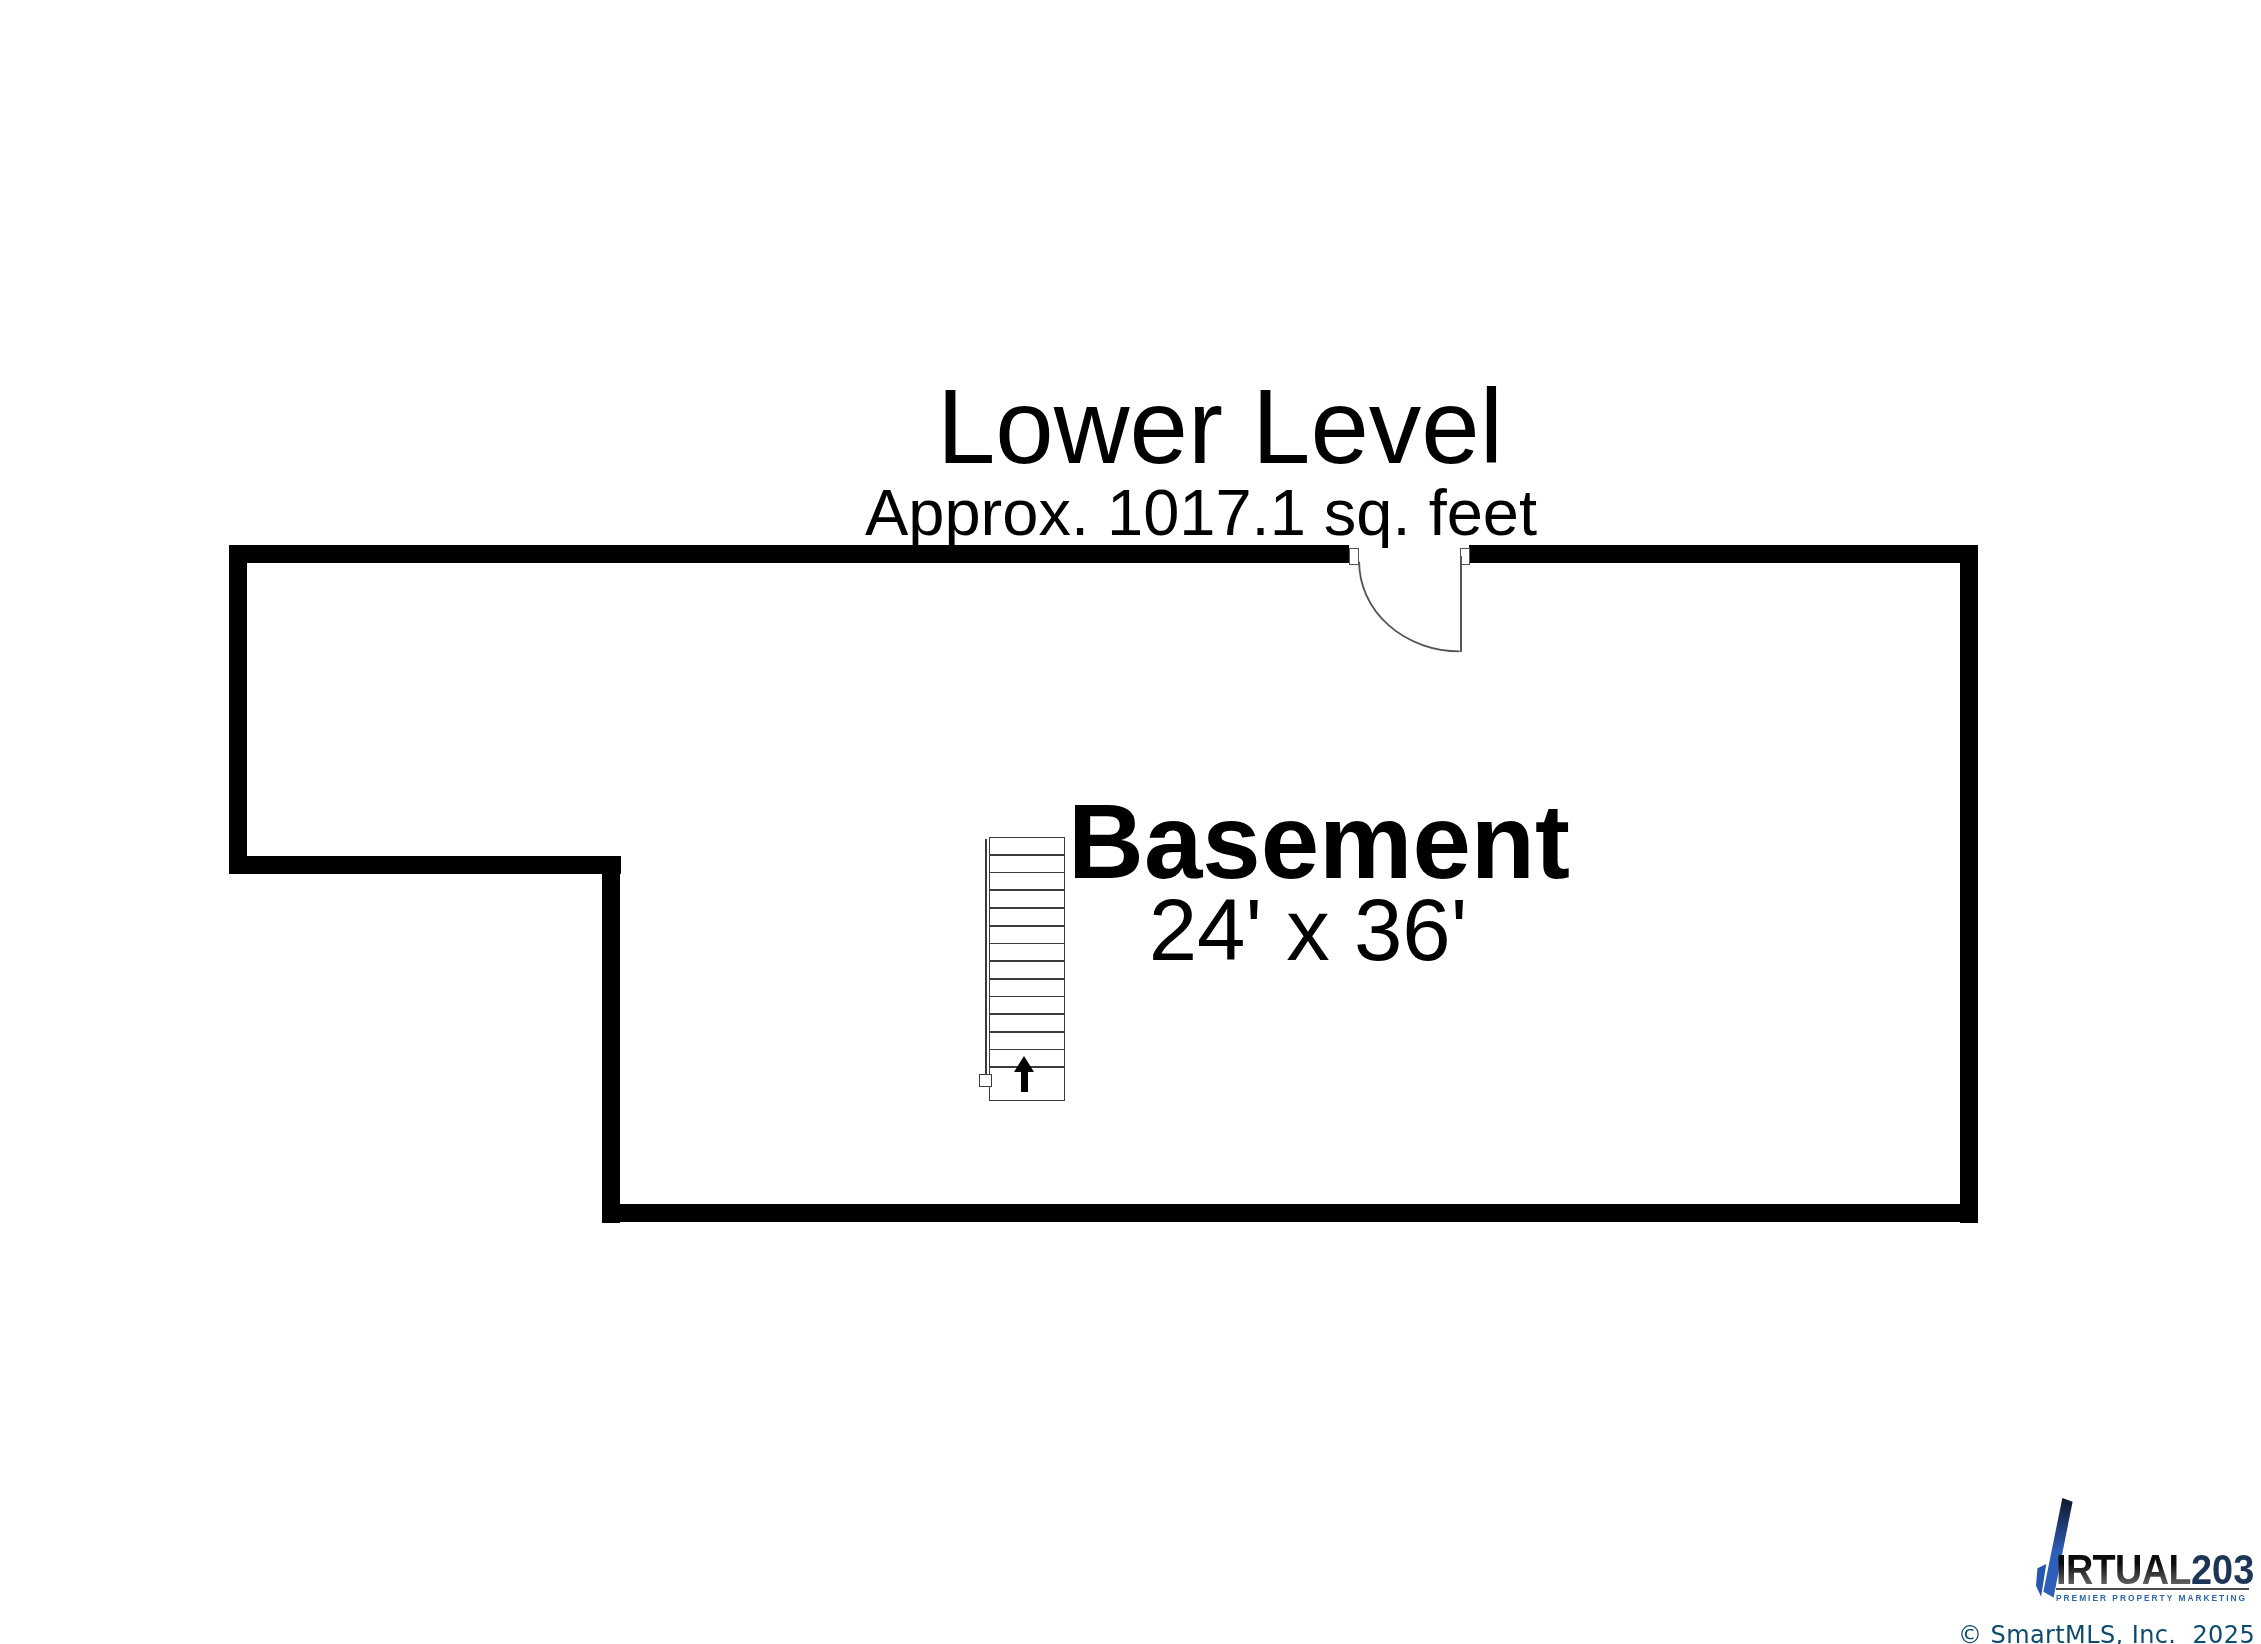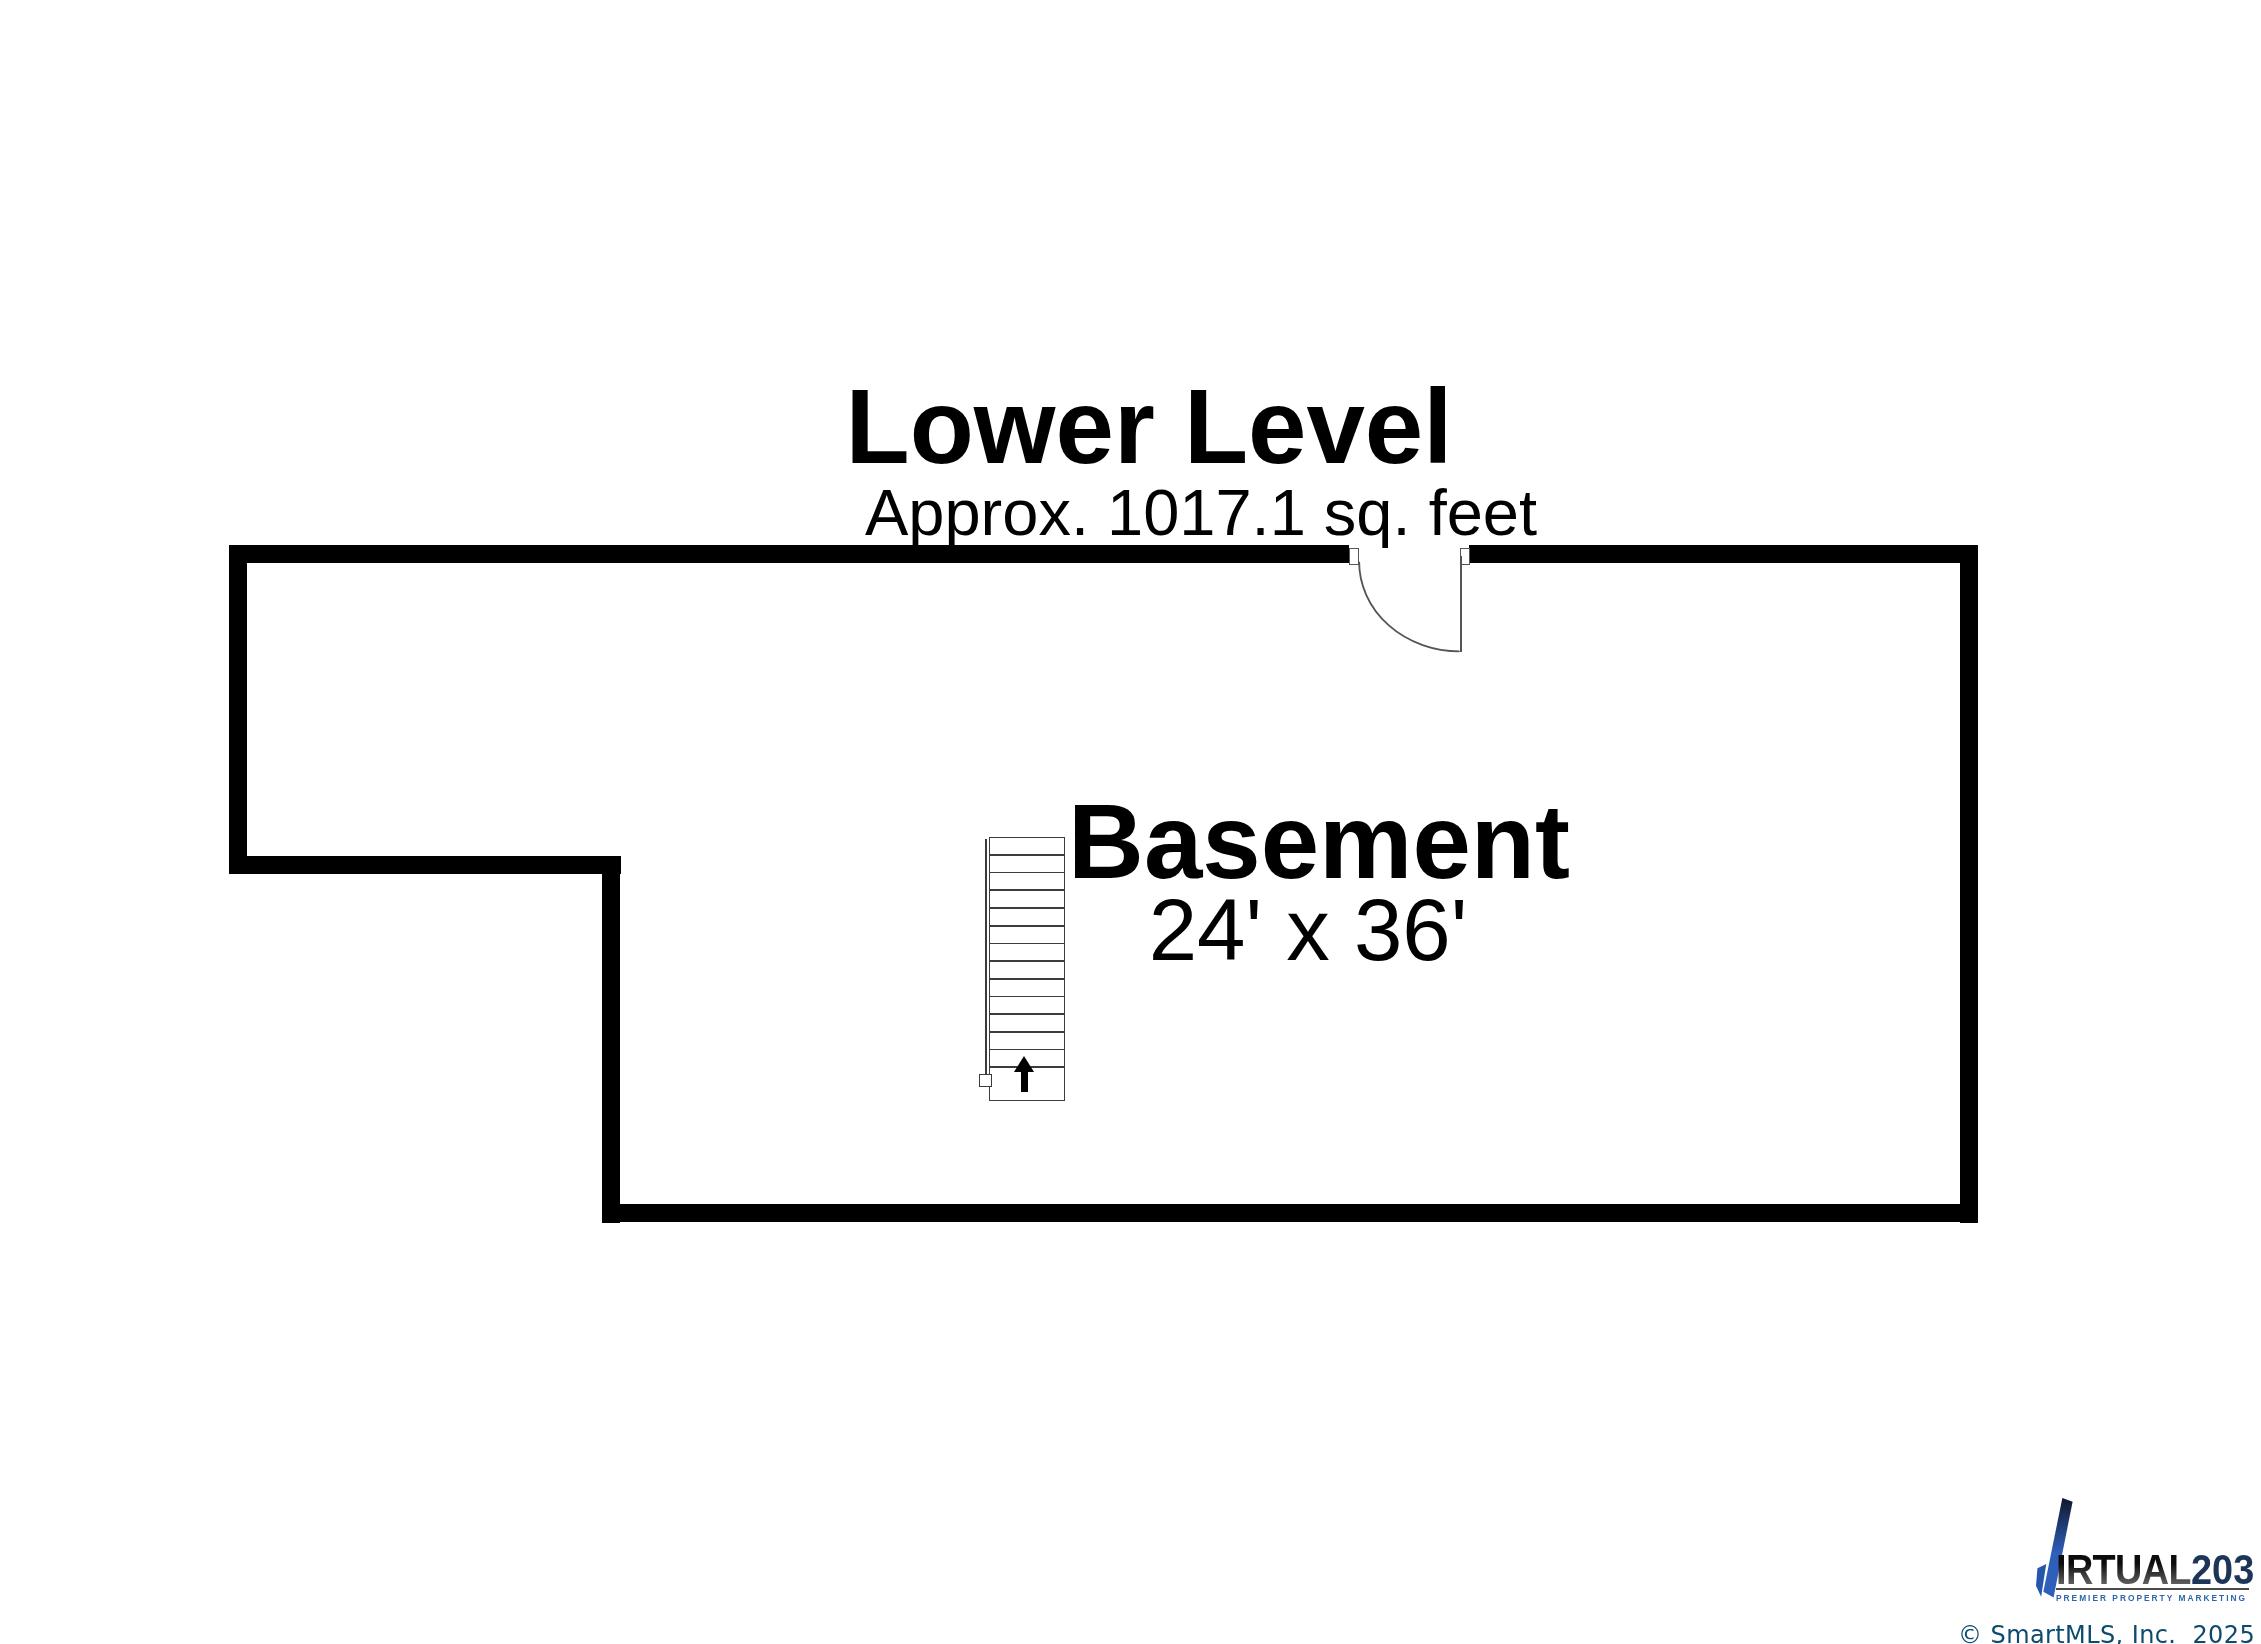--- a/index.html
+++ b/index.html
@@ -3,22 +3,22 @@
 <meta charset="utf-8">
 <style>
   html,body{margin:0;padding:0;}
   body{
     width:2261px;height:1644px;position:relative;background:#ffffff;
     font-family:"Liberation Sans",sans-serif;color:#000;overflow:hidden;
   }
   .abs{position:absolute;}
   
   .page-title{
-    top:372px;left:1149px;transform:translateX(-50%);
-    font-size:105px;font-weight:bold;line-height:1.05;white-space:nowrap;
+    top:372px;left:1220px;transform:translateX(-50%);
+    font-size:105px;font-weight:normal;line-height:1.05;white-space:nowrap;
   }
   .page-subtitle{
     top:480px;left:1201px;transform:translateX(-50%);
     font-size:65px;font-weight:400;line-height:1.0;white-space:nowrap;
   }
   
   .wall{position:absolute;background:#000;}
   .wall-top-left   {left:229px; top:545px; width:1120px;height:18.4px;}
   .wall-top-right  {left:1469px;top:545px; width:509px; height:18.4px;}
   .wall-left       {left:229px; top:545px; width:17.7px;  height:329px;}

